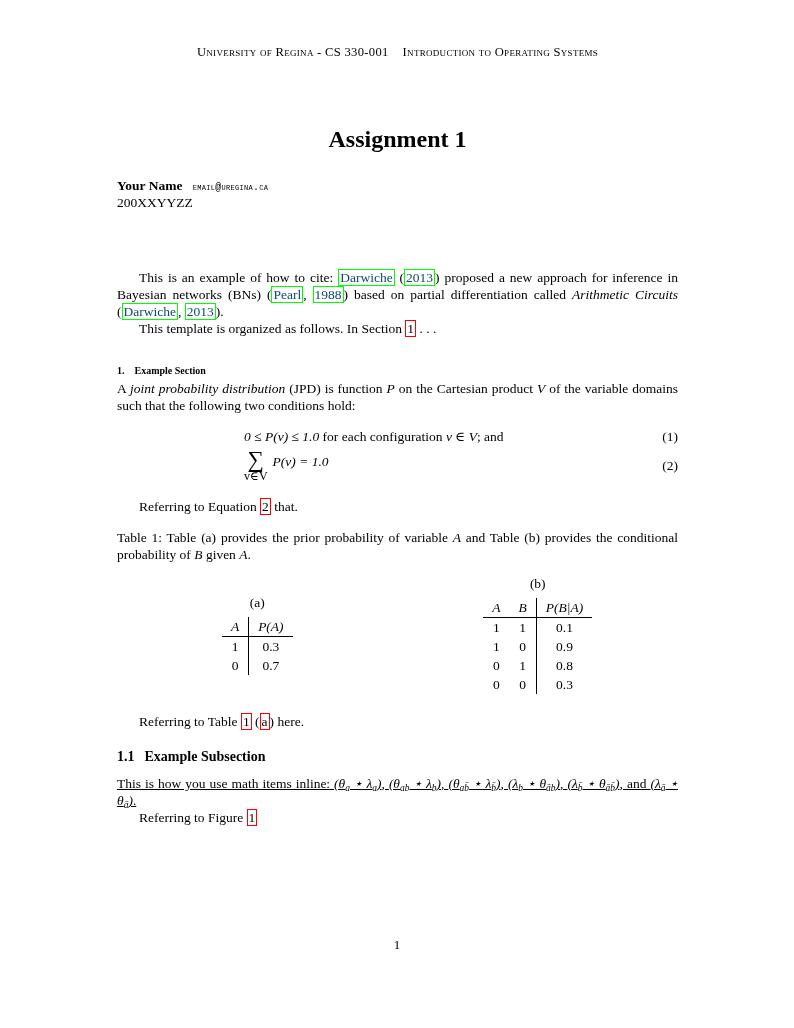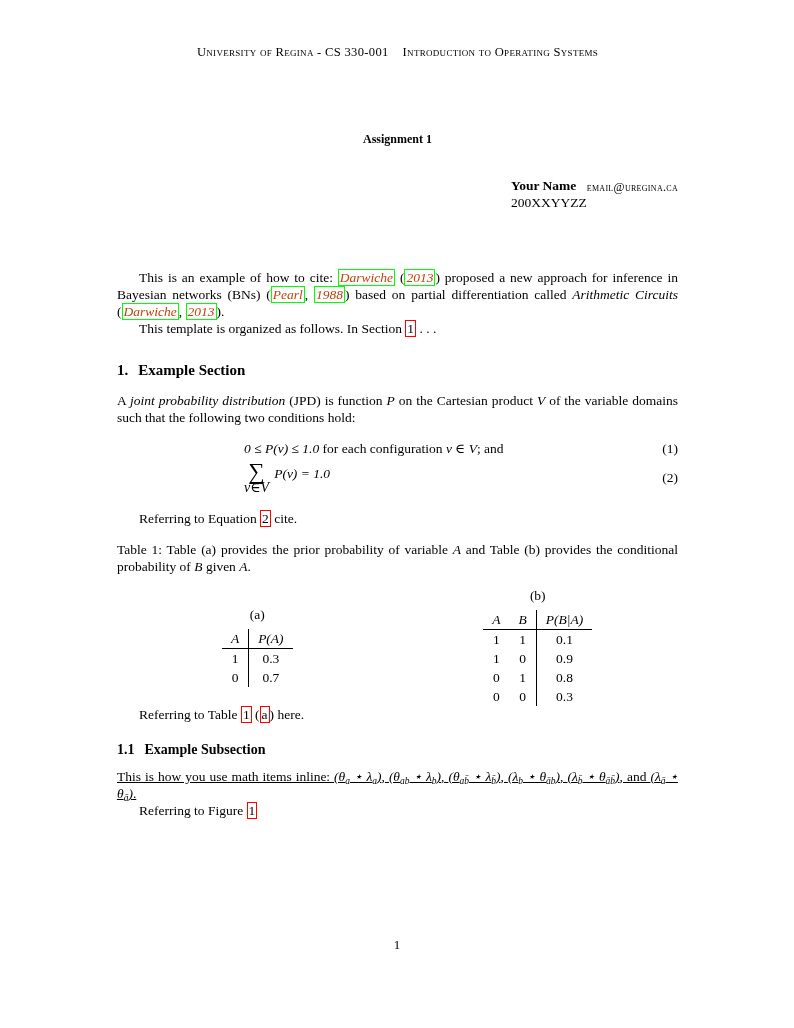--- a/index.html
+++ b/index.html
@@ -26,82 +26,81 @@
   .course-header {
     text-align: center;
     font-size: 12.6px;
     letter-spacing: 0.3px;
     white-space: nowrap;
   }
   .course-header .gap { display: inline-block; width: 14px; }
 
   .doc-title {
     text-align: center;
-    font-size: 12px;
+    font-size: 24px;
     line-height: 24px;
     font-weight: bold;
     margin-top: 66px;
     font-family: Liberation Serif, serif;
   }
 
   .author-block {
     display: flex;
-    justify-content: flex-end;
+    justify-content: flex-start;
     margin-top: 26px;
   }
   .author-name { font-weight: bold; }
-  .author-email { font-variant: small-caps; font-size: 12px; padding-top: 2px; letter-spacing: 0.3px; }
+  .author-email { font-variant: small-caps; font-size: 10px; padding-top: 2px; letter-spacing: 0.3px; font-family: Liberation Mono, monospace; }
 
   .p-intro { margin-top: 58px; }
 
   .cite-box {
     border: 1px solid #00ff00;
     padding: 0 1px;
     text-decoration: none;
-    color: #c2410c;
-    font-style: italic;
+    color: #0c4a6e;
   }
   .ref-box {
     border: 1px solid #ff0000;
     padding: 0 1px;
     text-decoration: none;
     color: #000;
   }
 
   .section-heading {
     margin-top: 24px;
-    font-size: 15px;
+    font-size: 10px;
     line-height: 19px;
     font-weight: bold;
   }
   .section-heading .snum { margin-right: 10px; }
   .subsection-heading {
     margin-top: 18px;
     font-size: 14px;
     line-height: 18px;
     font-weight: bold;
   }
   .subsection-heading .snum { margin-right: 10px; }
 
-  .p-body { margin-top: 12px; }
+  .p-body { }
 
   .equations { margin-top: 14px; }
   .eq-row { display: flex; align-items: flex-start; gap: 20px; }
   .eq-content { margin-left: 127px; }
   .eq-number { margin-left: auto; }
   .eq-row-2 { margin-top: 4px; }
   .sum-wrap {
     display: inline-flex;
     flex-direction: column;
     align-items: center;
     vertical-align: middle;
     margin-right: 5px;
   }
   .sum-sigma { font-size: 23px; line-height: 22px; font-style: normal; }
-  .sum-limits { font-size: 14px; line-height: 10px; font-style: italic; }
+  .sum-limits { font-size: 12px; line-height: 10px; }
   .eq2-content { display: inline-flex; align-items: flex-start; margin-left: 127px; }
   .eq2-body { padding-top: 4px; }
   .eq2-num { padding-top: 8px; }
 
   .p-ref { margin-top: 17px; }
   .table-caption { margin-top: 14px; }
 
   .tables-row {
     margin-top: 12px;
     display: flex;
@@ -118,21 +117,21 @@
   table.ltable th, table.ltable td {
     padding: 1px 9px;
     text-align: center;
     font-weight: normal;
     line-height: 17px;
   }
   table.ltable th { font-style: italic; }
   table.ltable tr.hdr th { border-bottom: 1px solid #000; }
   table.ltable .vrule { border-left: 1px solid #000; margin-left: 28px; }
 
-  .p-tableref { }
+  .p-tableref { margin-top: 19px; }
   .p-math { margin-top: 9px; text-decoration: underline; }
 
   .page-number {
     position: absolute;
     top: 936px; left: 0; right: 0;
     text-align: center;
     font-size: 13px;
   }
 </style>
 </head>
@@ -172,21 +171,21 @@
         <span class="sum-wrap">
           <span class="sum-sigma">∑</span>
           <span class="sum-limits">v∈V</span>
         </span>
         <span class="mi eq2-body">P(v) = 1.0</span>
       </span>
       <span class="eq-number eq2-num">(2)</span>
     </div>
   </div>
 
-  <p class="p-ref just indent"><span>Referring to Equation </span><a class="ref-box">2</a><span> cite.</span></p>
+  <p class="p-ref just indent"><span>Referring to Equation </span><a class="ref-box">2</a><span> that.</span></p>
 
   <p class="table-caption just"><span>Table 1: Table (a) provides the prior probability of variable </span><span class="mi">A</span><span> and Table (b) provides the conditional probability of </span><span class="mi">B</span><span> given </span><span class="mi">A</span><span>.</span></p>
 
   <div class="tables-row">
     <div class="table-half">
       <div class="subcaption">(a)</div>
       <table class="ltable">
         <tbody>
             <tr class="hdr">
           <th>A</th>

